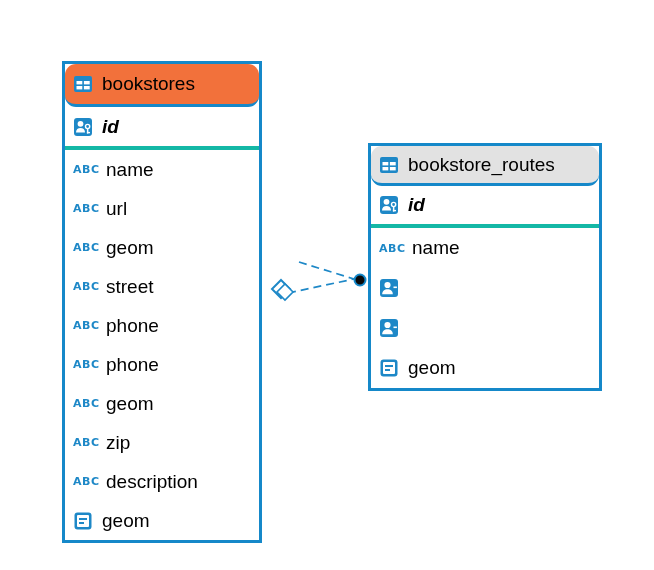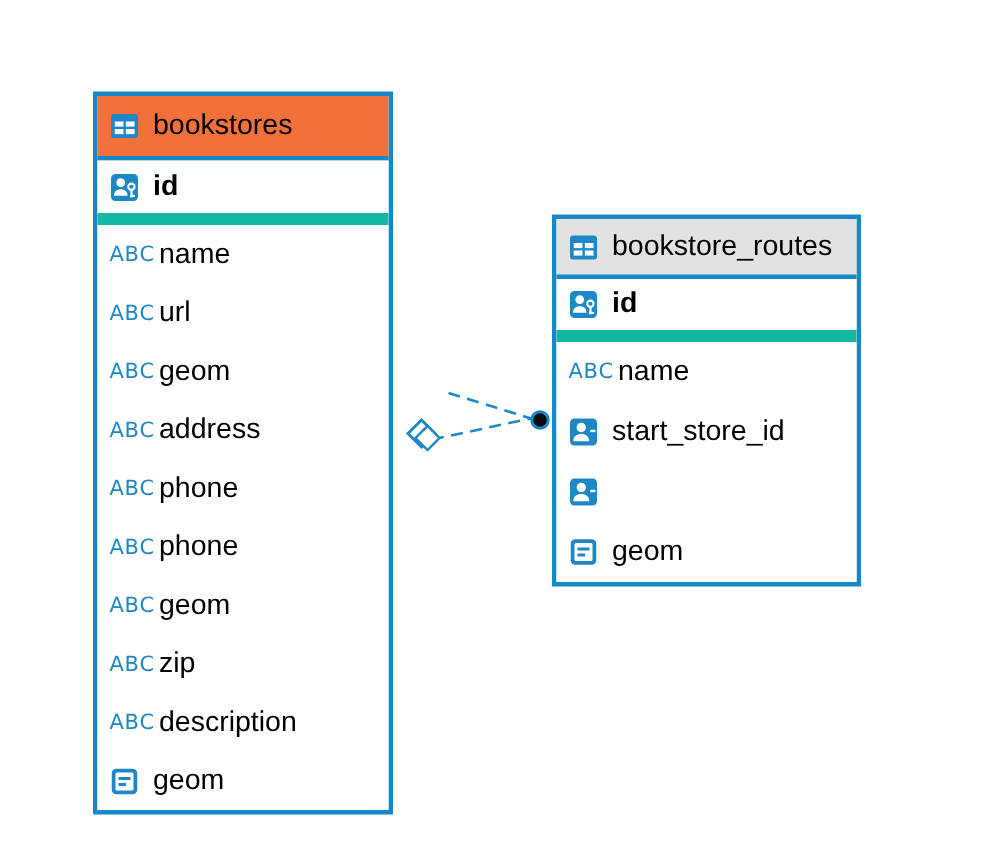--- a/index.html
+++ b/index.html
@@ -24,58 +24,60 @@
   .er-table .table-header {
     display: flex;
     align-items: center;
     gap: 9px;
     padding: 0 8px;
     border-bottom: 3px solid #1588c9;
     font-size: 19px;
     color: #000000;
     box-sizing: border-box;
     cursor: move;
+    border-radius: 11px;
   }
   .row {
     display: flex;
     align-items: center;
     gap: 9px;
     padding: 0 8px;
     box-sizing: border-box;
     font-size: 19px;
     color: #000000;
     background: #ffffff;
   }
   .row.key-row {
-    border-bottom: 8px solid #14b8a6;
+    border-bottom: 4px solid #14b8a6;
     font-weight: 700;
+    font-style: italic;
   }
   .icon {
     flex: 0 0 auto;
     display: inline-flex;
     align-items: center;
     justify-content: center;
   }
   .icon svg { display: block; }
   .abc-icon {
-    font-size: 14px;
-    font-weight: 400;
+    font-size: 11px;
+    font-weight: 700;
     color: #1e88c7;
     letter-spacing: 0.5px;
     width: 24px;
     justify-content: flex-start;
     font-family: "DejaVu Sans", sans-serif;
   }
   
   #tbl-bookstores { left: 62px; top: 61px; width: 200px; }
   #tbl-bookstores .table-header { height: 43px; background: #f2713b; }
   #tbl-bookstores .row { height: 39px; }
   #tbl-bookstores .row.key-row { height: 43px; }
   
-  #tbl-routes { left: 368px; top: 143px; width: 206px; }
+  #tbl-routes { left: 368px; top: 143px; width: 234px; }
   #tbl-routes .table-header { height: 40px; background: #e2e2e2; }
   #tbl-routes .row { height: 40px; }
   #tbl-routes .row.key-row { height: 42px; }
 
   .connector-layer {
     position: absolute;
     left: 0; top: 0;
     width: 654px;
     height: 570px;
     pointer-events: none;
@@ -133,21 +135,21 @@
     <div class="row">
       <span class="icon abc-icon">ABC</span>
       <span>url</span>
     </div>
     <div class="row">
       <span class="icon abc-icon">ABC</span>
       <span>geom</span>
     </div>
     <div class="row">
       <span class="icon abc-icon">ABC</span>
-      <span>address</span>
+      <span>street</span>
     </div>
     <div class="row">
       <span class="icon abc-icon">ABC</span>
       <span>phone</span>
     </div>
     <div class="row">
       <span class="icon abc-icon">ABC</span>
       <span>phone</span>
     </div>
     <div class="row">
@@ -209,21 +211,20 @@
     </div>
     <div class="row">
       <span class="icon">
         <svg width="20" height="20" viewBox="0 0 20 20">
           <rect x="1" y="1" width="18" height="18" rx="3" fill="#1e88c7"></rect>
           <circle cx="8.5" cy="7" r="3.1" fill="#ffffff"></circle>
           <path d="M3.2 16.2c0-3.3 2.3-4.9 5.3-4.9s5.3 1.6 5.3 4.9z" fill="#ffffff"></path>
           <rect x="14.5" y="8.5" width="3.4" height="1.6" fill="#ffffff"></rect>
         </svg>
       </span>
-      <span>start_store_id</span>
     </div>
     <div class="row">
       <span class="icon">
         <svg width="20" height="20" viewBox="0 0 20 20">
           <rect x="1" y="1" width="18" height="18" rx="3" fill="#1e88c7"></rect>
           <circle cx="8.5" cy="7" r="3.1" fill="#ffffff"></circle>
           <path d="M3.2 16.2c0-3.3 2.3-4.9 5.3-4.9s5.3 1.6 5.3 4.9z" fill="#ffffff"></path>
           <rect x="14.5" y="8.5" width="3.4" height="1.6" fill="#ffffff"></rect>
         </svg>
       </span>

